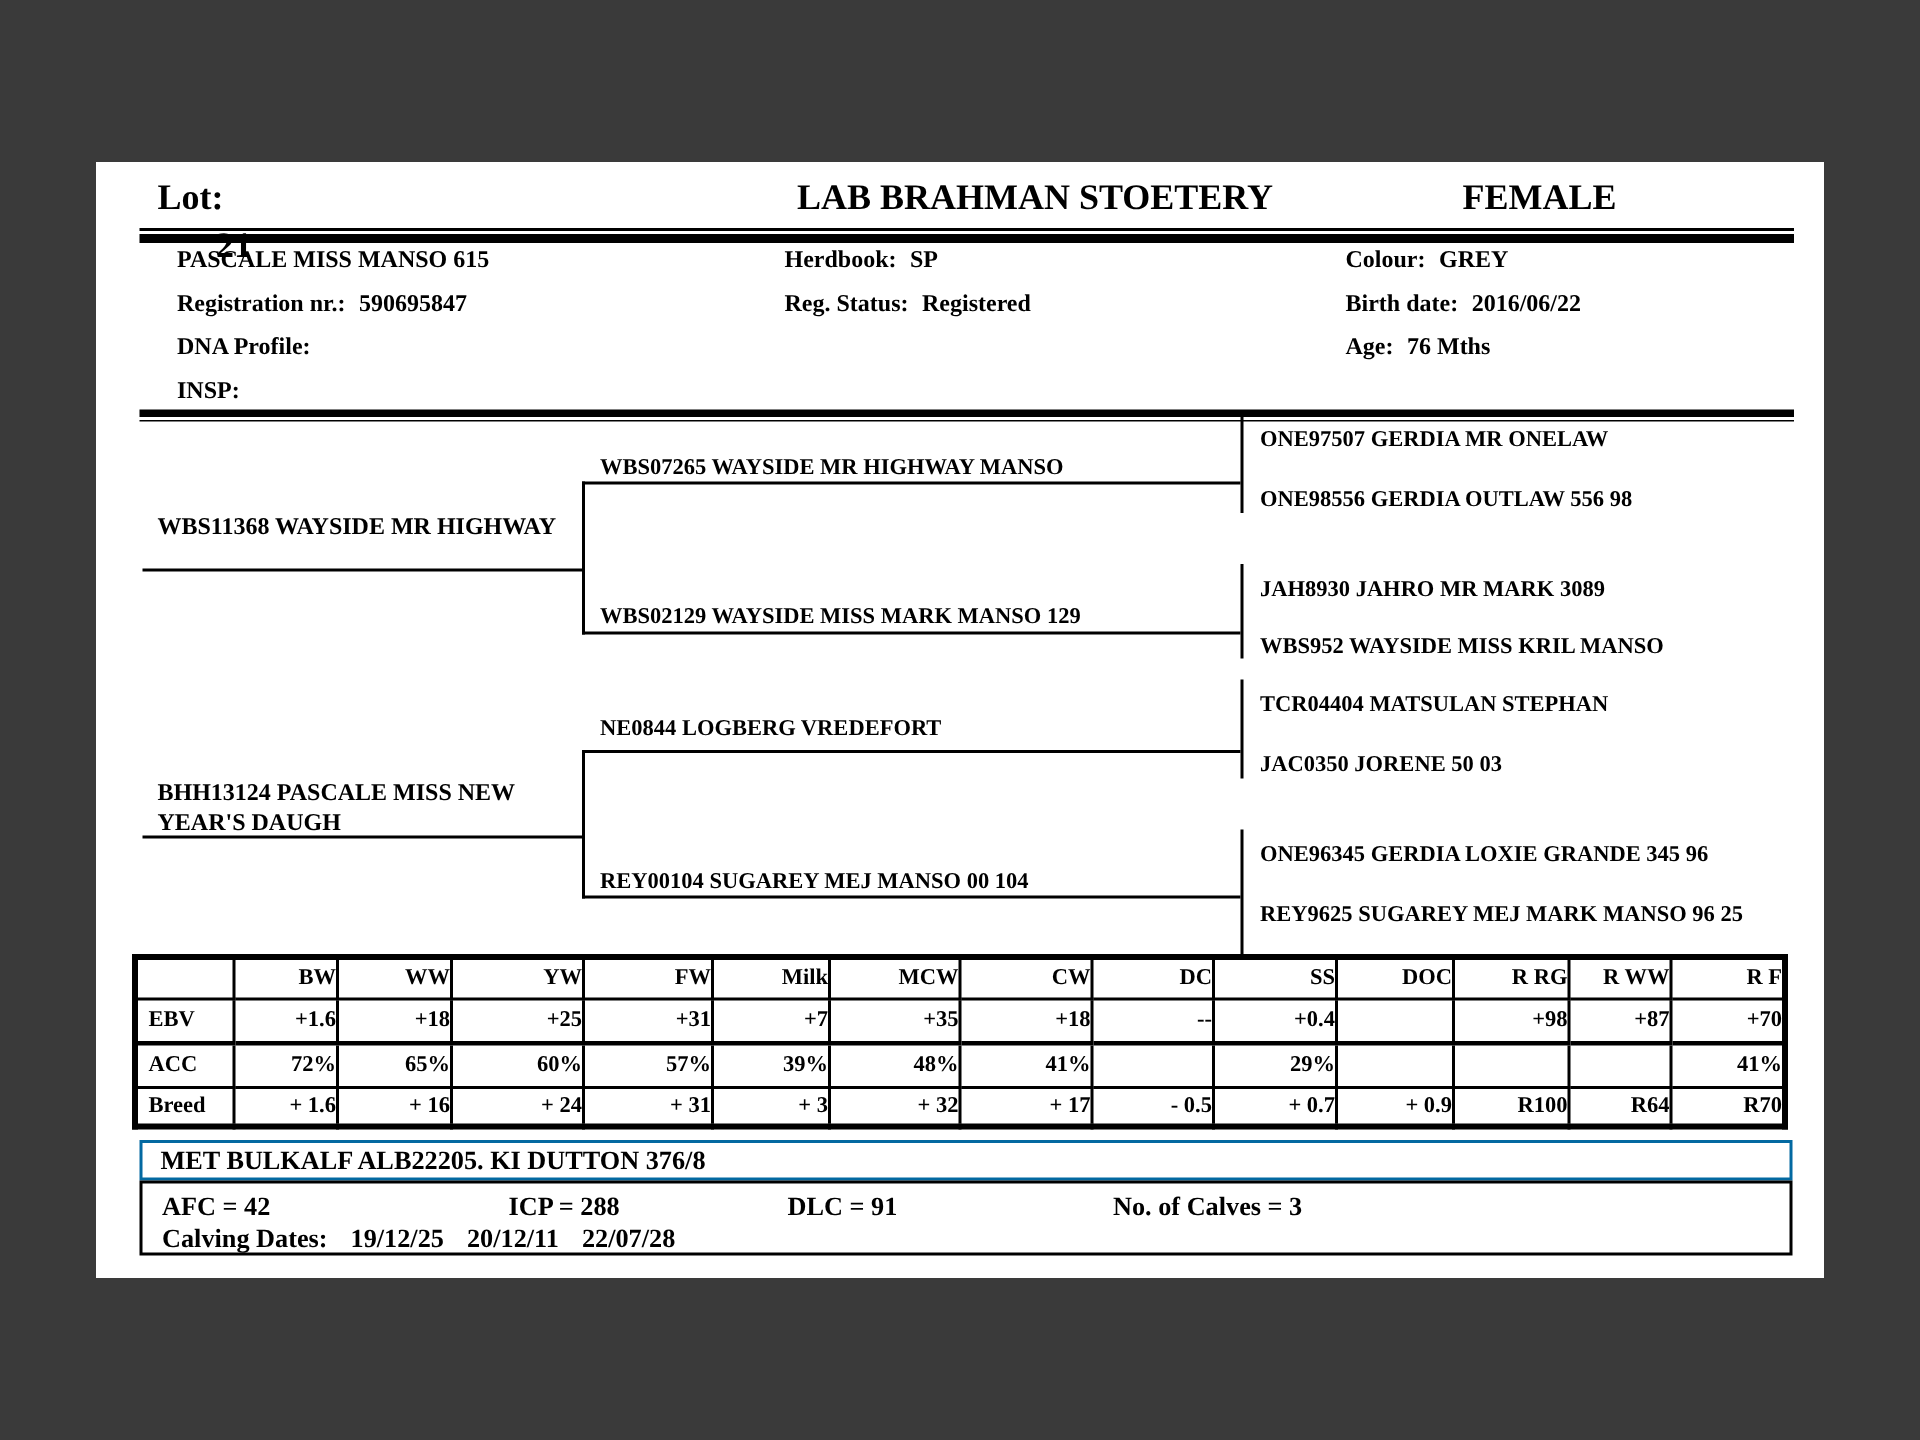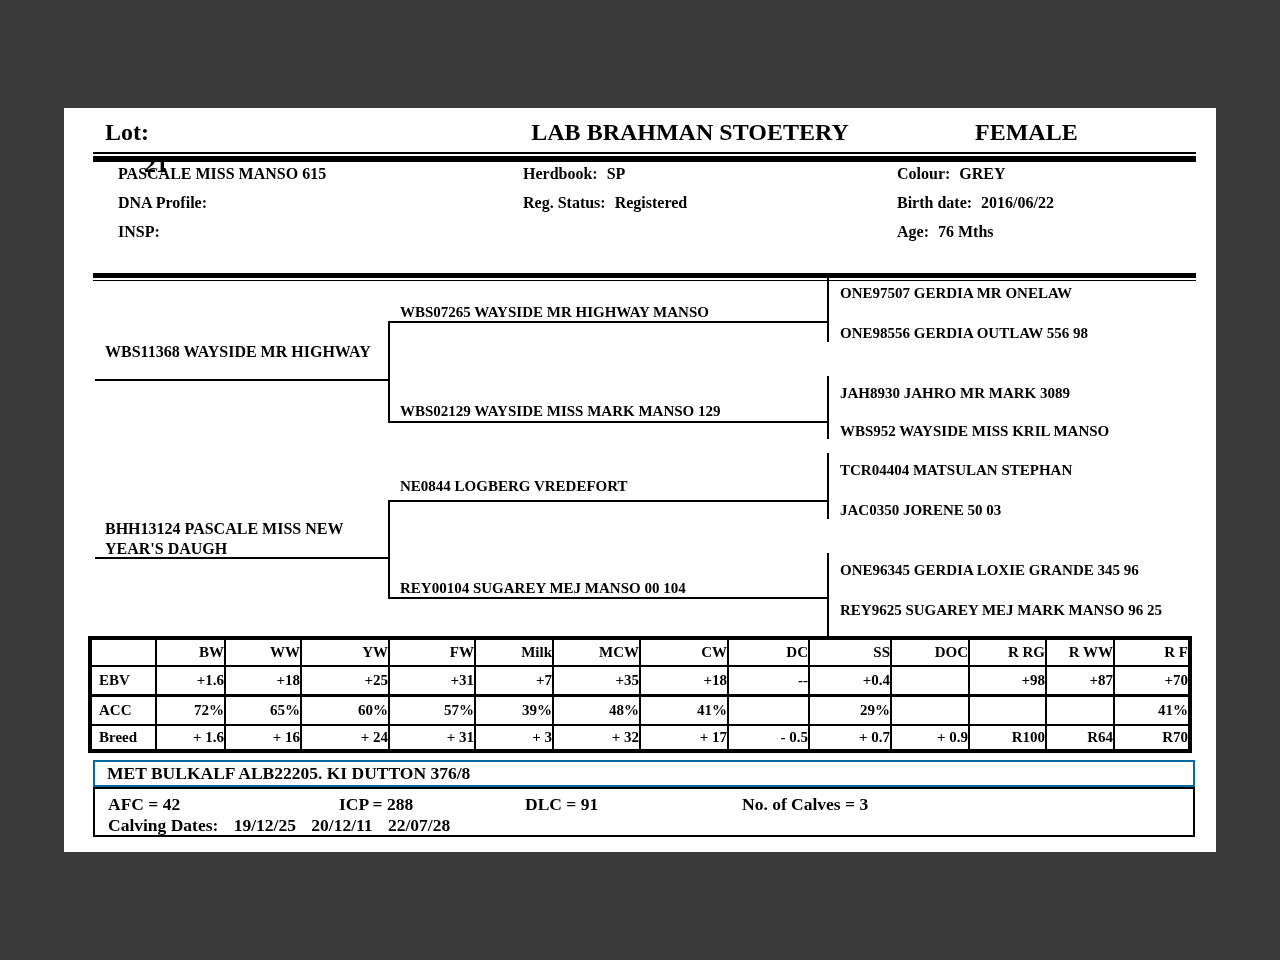--- a/index.html
+++ b/index.html
@@ -90,20 +90,23 @@
   <span class="abs title-row lot-label">Lot:</span>
   <span class="abs title-row lot-number">21</span>
   <span class="abs title-row main-title">LAB BRAHMAN STOETERY</span>
   <span class="abs title-row sex-title">FEMALE</span>
 
   <div class="abs sep sep-title-thin"></div>
   <div class="abs sep sep-title-thick"></div>
 
   <div class="abs info-col col1">
     <div class="info-line">PASCALE MISS MANSO 615</div>
+    <div class="info-line">
+      <span>Registration nr.:</span><span class="value">590695847</span>
+    </div>
     <div class="info-line">
       <span>DNA Profile:</span><span class="value"></span>
     </div>
     <div class="info-line">
       <span>INSP:</span><span class="value"></span>
     </div>
   </div>
 
   <div class="abs info-col col2">
     <div class="info-line">

